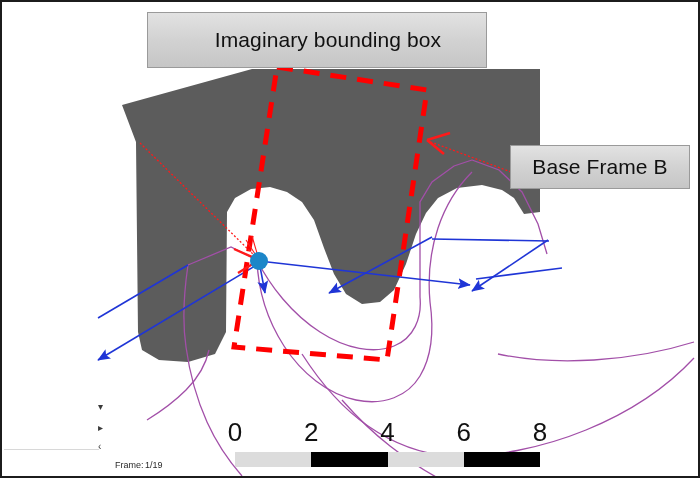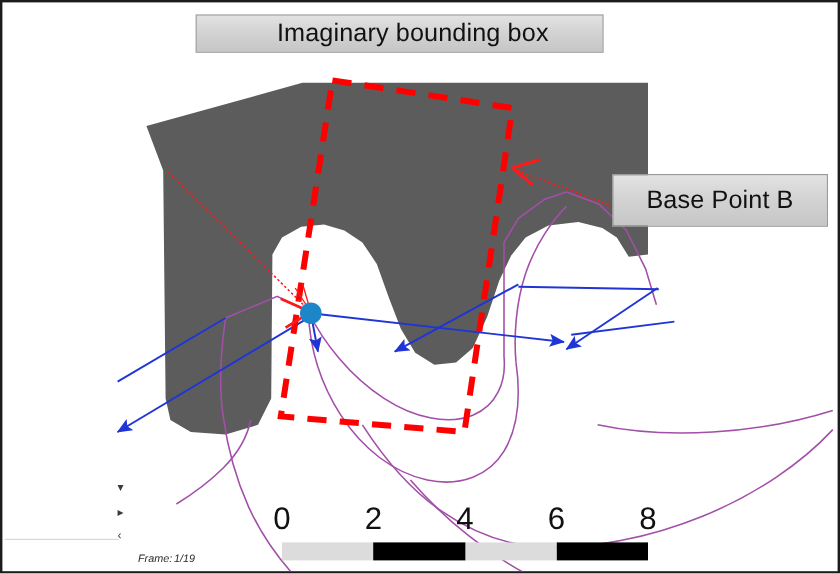--- a/index.html
+++ b/index.html
@@ -34,24 +34,24 @@
     box-sizing: border-box;
     display: flex;
     align-items: center;
     justify-content: center;
     text-align: center;
     color: #111111;
     line-height: 1.15;
     letter-spacing: 0.1px;
   }
   #callout-bbox {
-    left: 161px;
+    left: 145px;
     top: 10px;
     width: 340px;
-    height: 32px;
+    height: 56px;
     font-size: 21px;
     padding-left: 22px;
   }
   #callout-action {
     left: 10px;
     top: 101px;
     width: 130px;
     height: 77px;
     font-size: 21px;
   }
@@ -98,21 +98,21 @@
   #status {
     position: absolute;
     left: 113px;
     top: 437px;
     font-size: 9px;
     color: #2a2a2a;
     line-height: 10.5px;
     font-family: "Liberation Sans", sans-serif;
     white-space: pre;
   }
-  #status .row { display: block; font-style: italic; }
+  #status .row { display: block; }
   #status .lbl { display: inline-block; width: 30px; }
   
   .chev {
     position: absolute;
     color: #3a3a3a;
     font-size: 10px;
     line-height: 10px;
   }
   #chev-down { left: 96px; top: 400px; }
   #chev-right { left: 96px; top: 421px; }
@@ -195,21 +195,21 @@
 
     <circle cx="257" cy="259" r="9" fill="#1c86c8"></circle>
   </svg>
 
   <div class="callout" id="callout-bbox">
     <span class="callout-text">Imaginary bounding box</span>
   </div>
 
 
   <div class="callout" id="callout-base">
-    <span class="callout-text">Base Point B</span>
+    <span class="callout-text">Base Frame B</span>
   </div>
 
   <div id="hline"></div>
   <div class="chev" id="chev-down">▾</div>
   <div class="chev" id="chev-right">▸</div>
   <div class="chev" id="chev-left">‹</div>
 
   <div id="status">
     <span class="row"><span class="lbl">Frame:</span><span>1/19</span></span>
     

